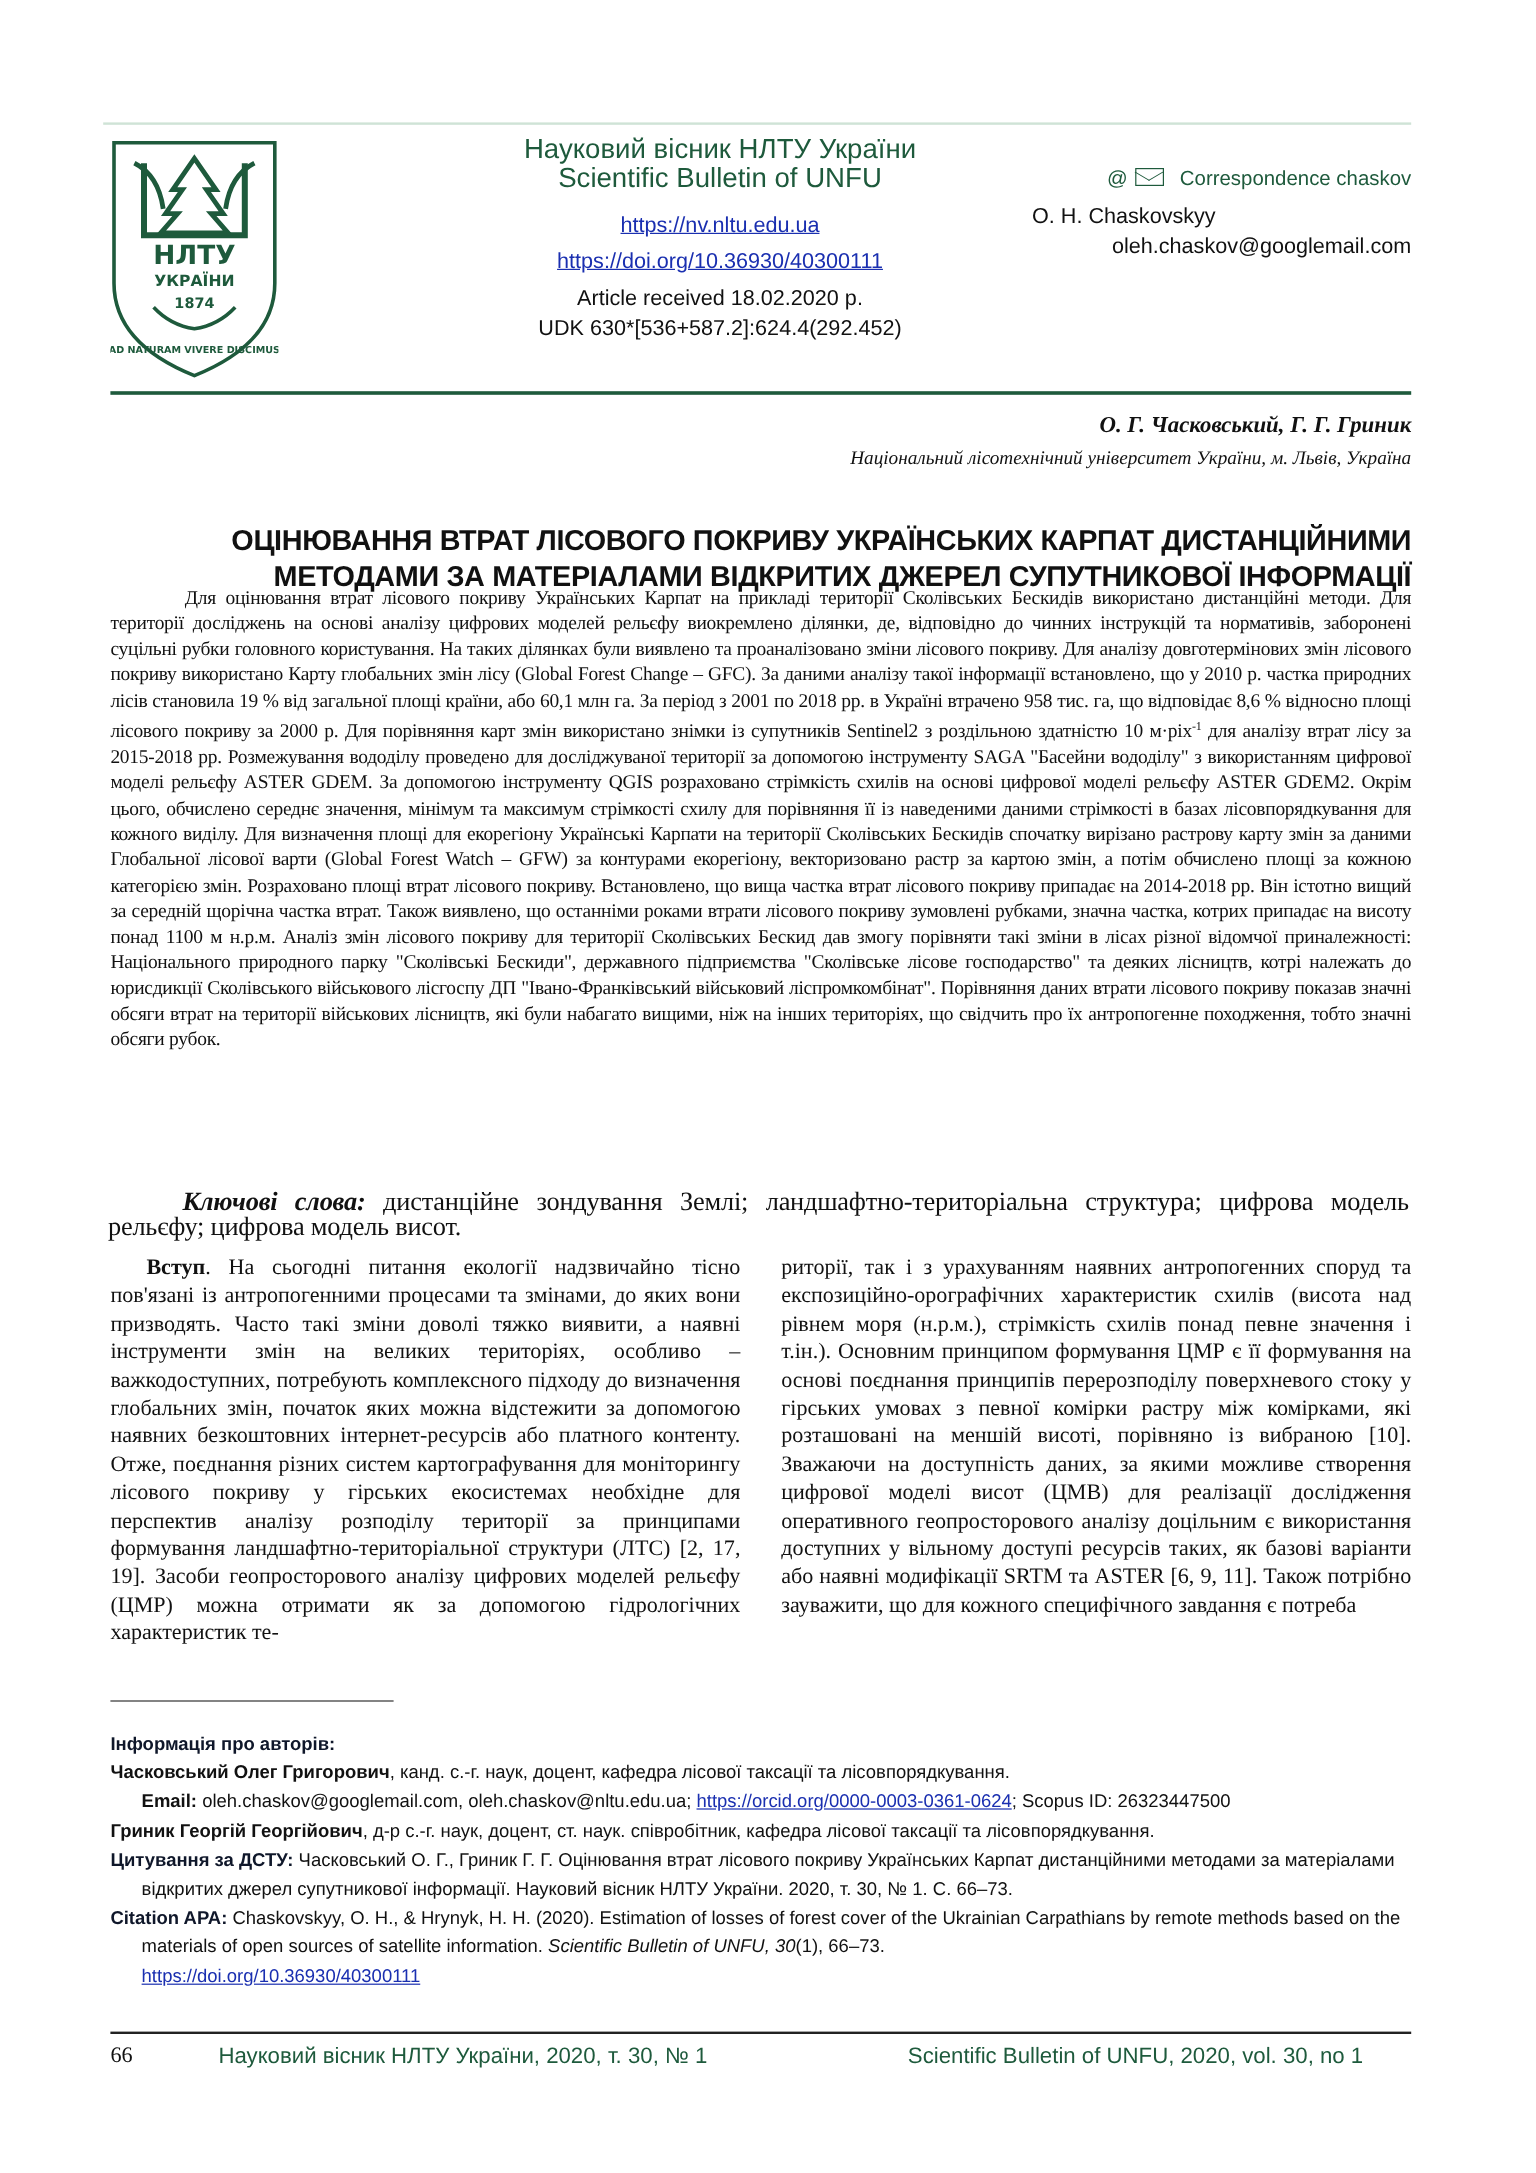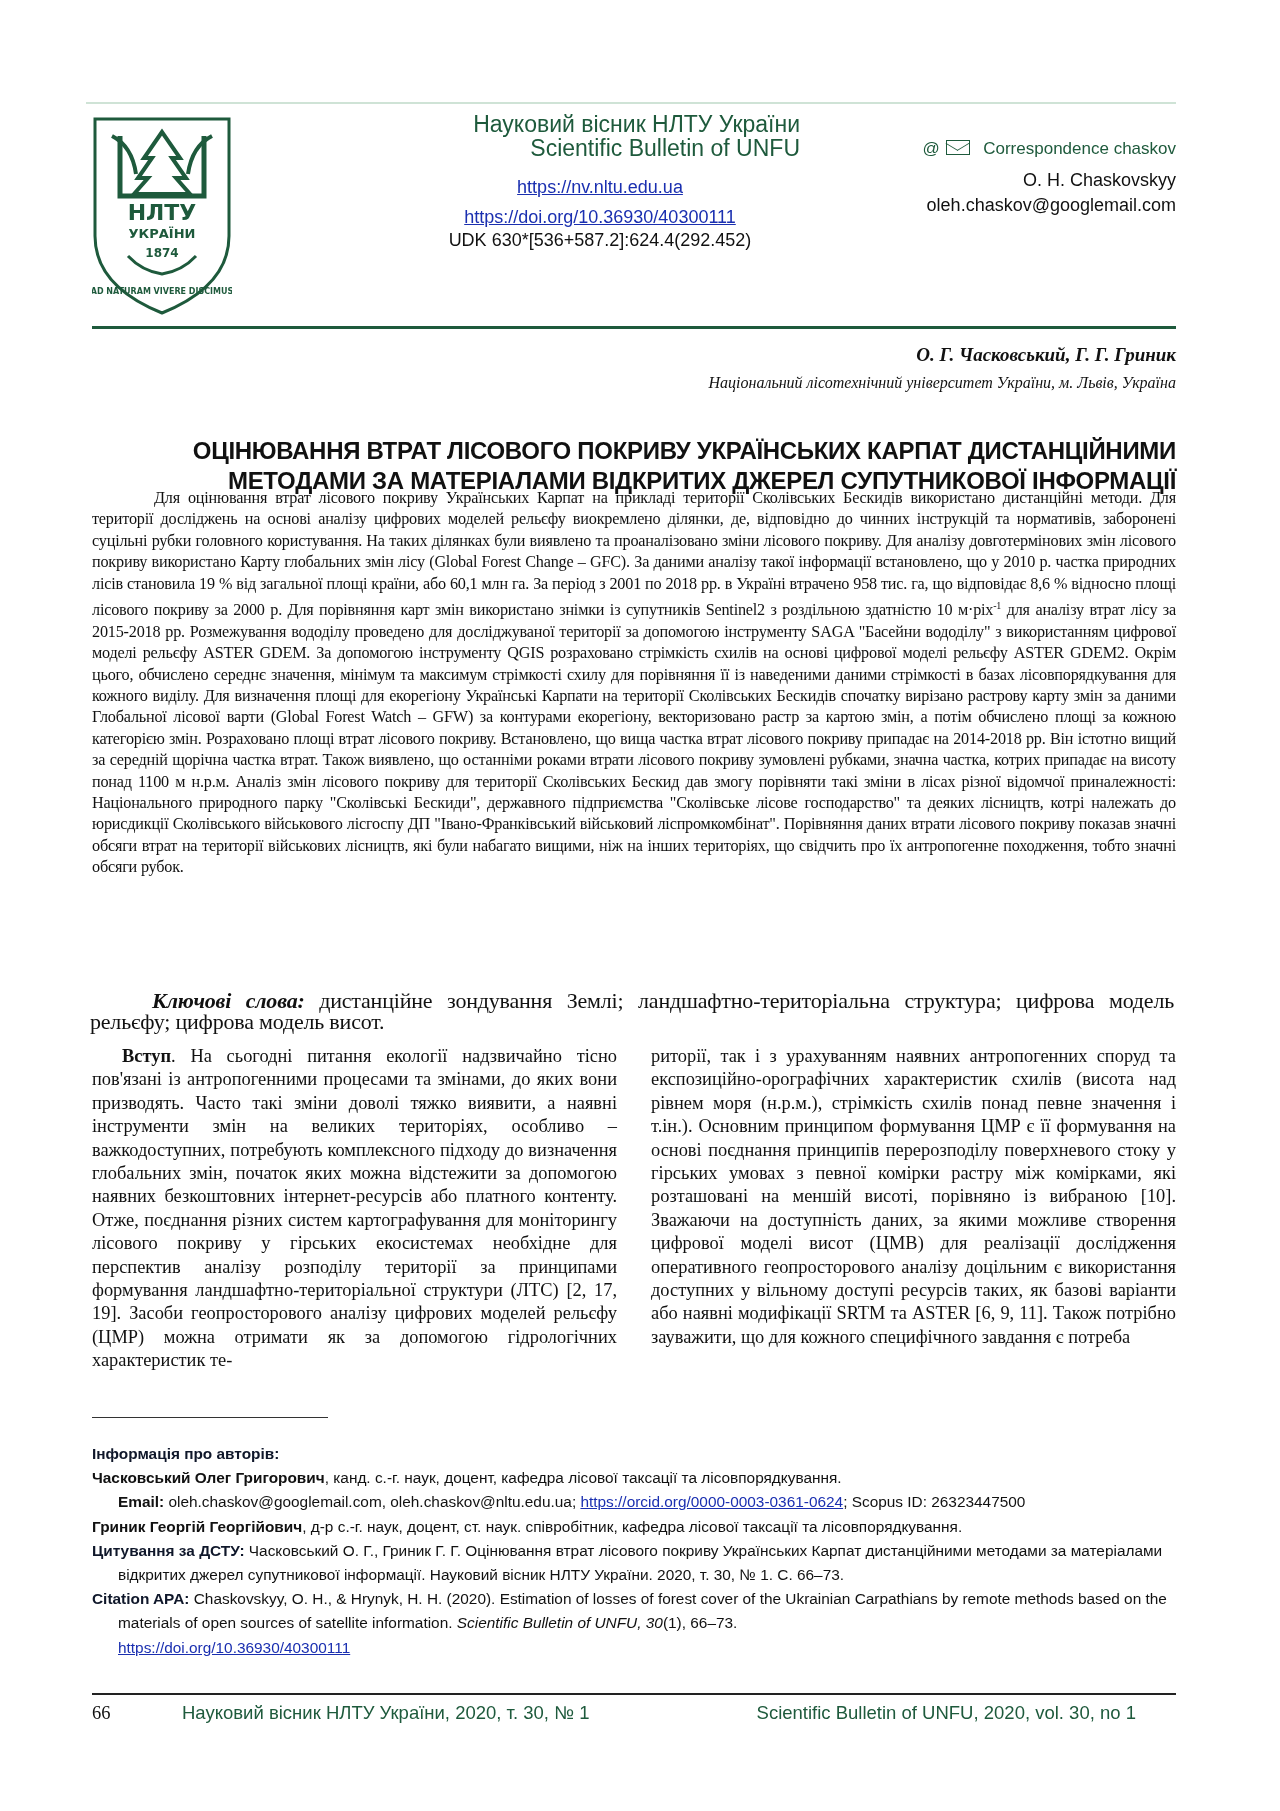--- a/index.html
+++ b/index.html
@@ -7,38 +7,38 @@
   .abs { position: absolute; }
   .sans { font-family: "Liberation Sans", "DejaVu Sans", sans-serif; }
   .serif { font-family: "Liberation Serif", "DejaVu Serif", serif; }
   a, .link { color: #1a2fb0; text-decoration: underline; }
 
   
   .hdr-top-line { left: 86px; top: 102px; width: 1090px; height: 2px; background: #cfe3d6; }
   .hdr-bottom-line { left: 92px; top: 326px; width: 1084px; height: 3px; background: #1e5a3c; }
   .logo { left: 92px; top: 116px; width: 140px; height: 200px; }
   .journal-block { left: 400px; top: 112px; width: 400px; text-align: center; }
-  .journal-title { font-size: 23px; line-height: 24px; color: #1e5a3c; text-align: right; }
+  .journal-title { font-size: 23px; line-height: 24px; color: #1e5a3c; }
   .journal-url { font-size: 18px; margin-top: 16px; line-height: 22px; }
   .doi-url { font-size: 18px; margin-top: 8px; line-height: 22px; }
   .meta-line { font-size: 18px; line-height: 25px; color: #111; }
   .meta-first { margin-top: 8px; }
 
   .right-block { left: 860px; top: 112px; width: 316px; }
   .issn-row { display: flex; align-items: flex-start; gap: 8px; }
   .cc-badge { width: 78px; height: 42px; border: 2px solid #1e5a3c; position: relative; box-sizing: border-box; background: #fff; }
   .cc-badge .cc-circle { position: absolute; left: 6px; top: 3px; width: 26px; height: 26px; border: 2px solid #1e5a3c; border-radius: 50%; font-size: 12px; line-height: 26px; text-align: center; color: #1e5a3c; font-weight: bold; box-sizing: border-box; }
   .cc-badge .by-circle { position: absolute; left: 44px; top: 3px; width: 18px; height: 18px; border: 2px solid #1e5a3c; border-radius: 50%; box-sizing: border-box; font-size: 10px; text-align: center; line-height: 14px; color: #1e5a3c; }
   .cc-badge .by-bar { position: absolute; left: 0; bottom: 0; width: 74px; height: 13px; background: #1e5a3c; }
   .cc-badge .by-text { position: absolute; right: 6px; bottom: -1px; font-size: 12px; color: #fff; line-height: 14px; }
   .issn-lines { font-size: 18px; line-height: 22px; color: #1e5a3c; }
   .corr-row { margin-top: 26px; text-align: right; font-size: 17px; color: #1e5a3c; line-height: 22px; }
   .corr-row .envelope { display: inline-block; width: 22px; height: 13px; border: 1.5px solid #1e5a3c; position: relative; vertical-align: -1px; margin: 0 8px 0 2px; }
   .corr-row .envelope:before { content: ""; position: absolute; left: 2px; top: -6px; width: 16px; height: 16px; border-right: 1.5px solid #1e5a3c; border-bottom: 1.5px solid #1e5a3c; transform: scaleY(0.6) rotate(45deg); }
-  .corr-name { text-align: right; font-size: 18px; line-height: 25px; margin-top: 8px; }
+  .corr-name { font-size: 18px; line-height: 25px; margin-top: 8px; }
   .corr-email { text-align: right; font-size: 18px; line-height: 25px; }
 
   
   .authors { right: 104px; top: 344px; font-size: 19px; font-weight: bold; font-style: italic; margin-left: 20px; }
   .affiliation { right: 104px; top: 374px; font-size: 16px; font-style: italic; }
   .title { left: 92px; top: 436px; width: 1084px; text-align: right; font-size: 24px; font-weight: bold; line-height: 30px; letter-spacing: -0.3px; }
 
   
   .abstract { left: 92px; top: 488px; width: 1084px; font-size: 16.2px; line-height: 21.4px; text-align: justify; text-indent: 62px; letter-spacing: -0.2px; }
   .keywords { left: 90px; top: 990px; width: 1084px; font-size: 22px; line-height: 21.4px; text-align: justify; text-indent: 62px; letter-spacing: -0.2px; }
@@ -81,20 +81,21 @@
     <path d="M36 140 Q50 155 70 158 Q90 155 104 140" fill="none" stroke="#1e5a3c" stroke-width="3"></path>
     <text x="70" y="178" text-anchor="middle" font-family="DejaVu Sans, sans-serif" font-weight="bold" font-size="8" fill="#1e5a3c">AD NATURAM VIVERE DISCIMUS</text>
   </svg>
 </div>
 
 <div class="abs journal-block sans">
   <div class="journal-title">Науковий вісник НЛТУ України</div>
   <div class="journal-title">Scientific Bulletin of UNFU</div>
   <div class="journal-url"><a class="link">https://nv.nltu.edu.ua</a></div>
   <div class="doi-url"><a class="link">https://doi.org/10.36930/40300111</a></div>
+  <div class="meta-line meta-first">Article received 18.02.2020 р.</div>
   <div class="meta-line">UDK 630*[536+587.2]:624.4(292.452)</div>
 </div>
 
 <div class="abs right-block sans">
   <div class="corr-row">
     <span>@</span>
     <span class="envelope"></span>
     <span>Correspondence chaskov</span>
   </div>
   <div class="corr-name">O. H. Chaskovskyy</div>

